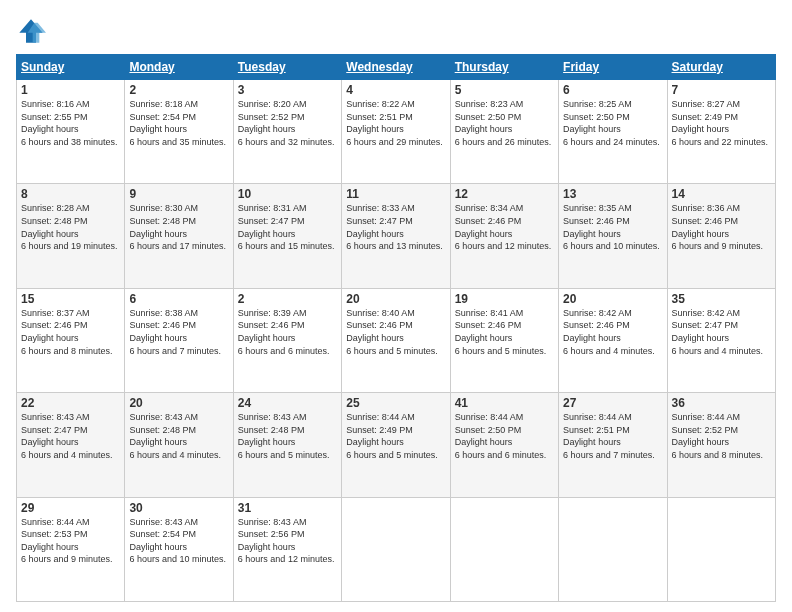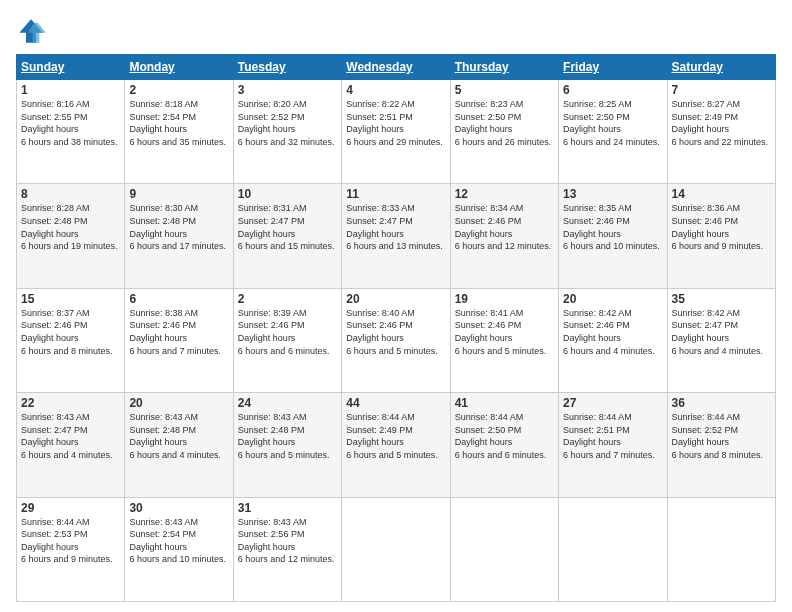--- a/index.html
+++ b/index.html
@@ -346,21 +346,21 @@
           <td>
             <span class="day-num">24</span>
         <div class="day-info">
           Sunrise: 8:43 AM<br>
           Sunset: 2:48 PM<br>
           Daylight hours<br>
           6 hours and 5 minutes.
         </div>
           </td>
           <td>
-            <span class="day-num">44</span>
+            <span class="day-num">25</span>
         <div class="day-info">
           Sunrise: 8:44 AM<br>
           Sunset: 2:49 PM<br>
           Daylight hours<br>
           6 hours and 5 minutes.
         </div>
           </td>
           <td>
             <span class="day-num">41</span>
         <div class="day-info">

